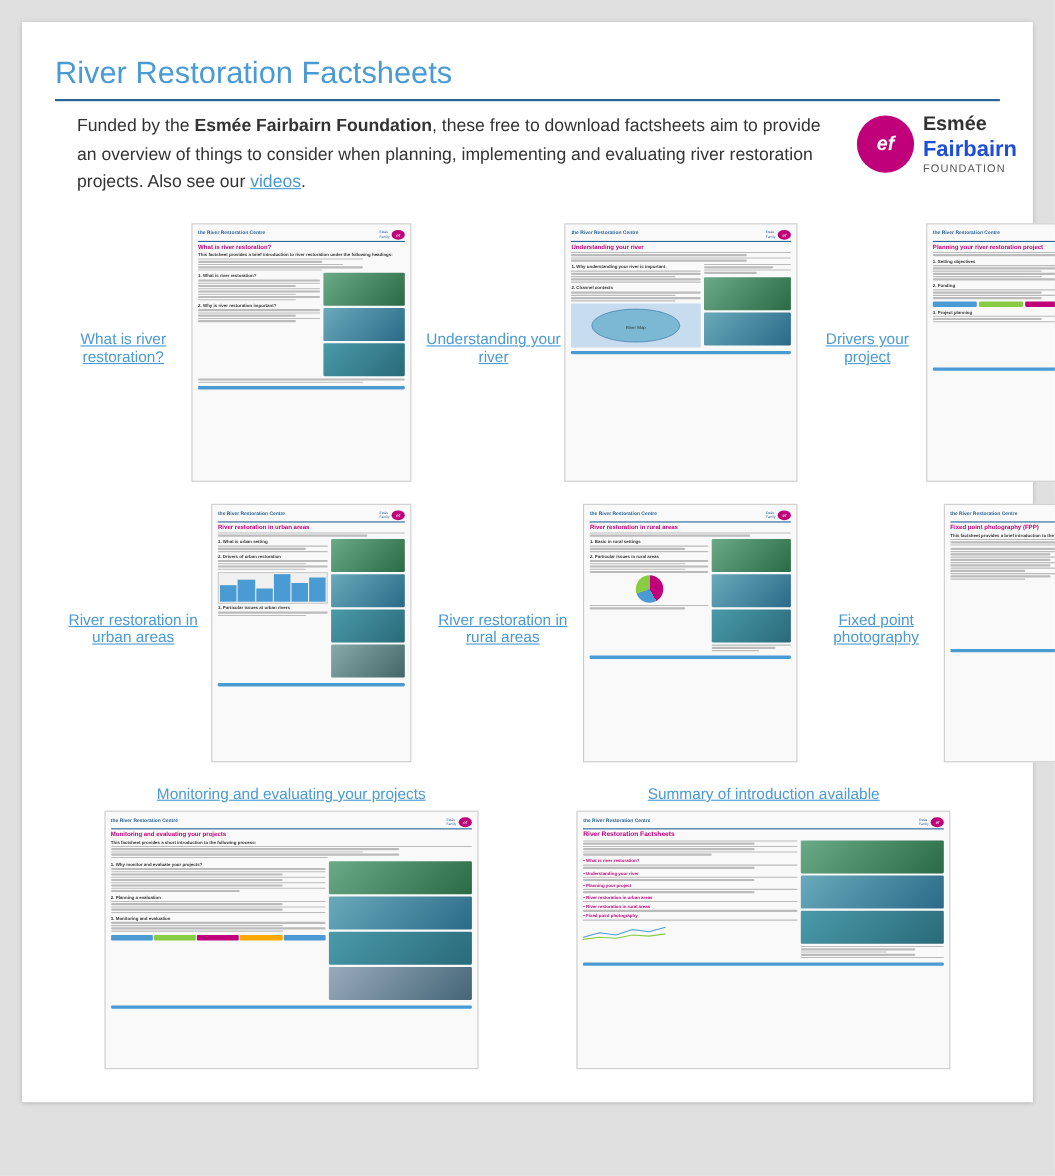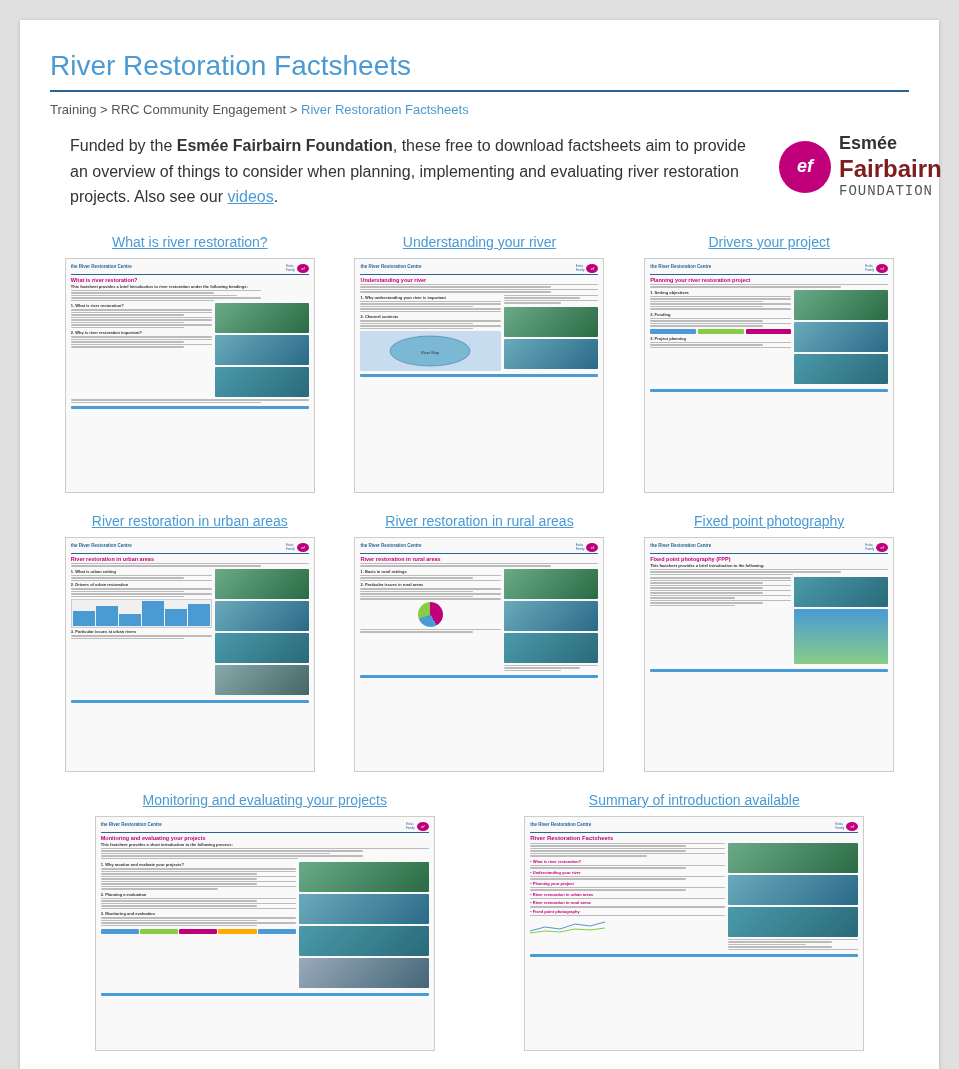--- a/index.html
+++ b/index.html
@@ -83,40 +83,39 @@
     }
     .ef-text {
       line-height: 1.2;
     }
     .ef-text .esmee {
       font-size: 18px;
       font-weight: bold;
       color: #333;
     }
     .ef-text .fairbairn {
-      font-size: 24px;
+      font-size: 20px;
       font-weight: bold;
-      color: #7f1d1d;
+      color: #1d4ed8;
     }
     .ef-text .foundation {
-      font-size: 14px;
+      font-size: 10px;
       color: #555;
       letter-spacing: 1px;
       text-transform: uppercase;
-      font-family: Liberation Mono, monospace;
     }
     .factsheets-grid {
       display: grid;
       grid-template-columns: 1fr 1fr 1fr;
       gap: 20px 10px;
       margin-bottom: 20px;
     }
     .factsheet-item {
       display: flex;
-      flex-direction: column;
+      flex-direction: row;
       align-items: center;
     }
     .factsheet-link {
       color: #4a9ad4;
       text-decoration: underline;
       font-size: 14px;
       margin-bottom: 8px;
       text-align: center;
       cursor: pointer;
     }
@@ -222,27 +221,20 @@
       margin: 2px auto;
     }
   </style>
 </head>
 <body>
 
 <div class="page-container">
   <h1 class="page-title">River Restoration Factsheets</h1>
   <hr class="title-divider">
 
-  <div class="breadcrumb">
-    <span>Training</span>
-    <span> &gt; </span>
-    <span>RRC Community Engagement</span>
-    <span> &gt; </span>
-    <a href="#">River Restoration Factsheets</a>
-  </div>
 
   <div class="intro-section">
     <div class="intro-text">
       <span>Funded by the </span><strong>Esmée Fairbairn Foundation</strong><span>, these free to download factsheets aim to provide an overview of things to consider when planning, implementing and evaluating river restoration projects. Also see our </span><a href="#">videos</a><span>.</span>
     </div>
     <div class="logo-block">
       <div class="ef-logo">
         <div class="ef-circle">
           <span>ef</span>
         </div>

